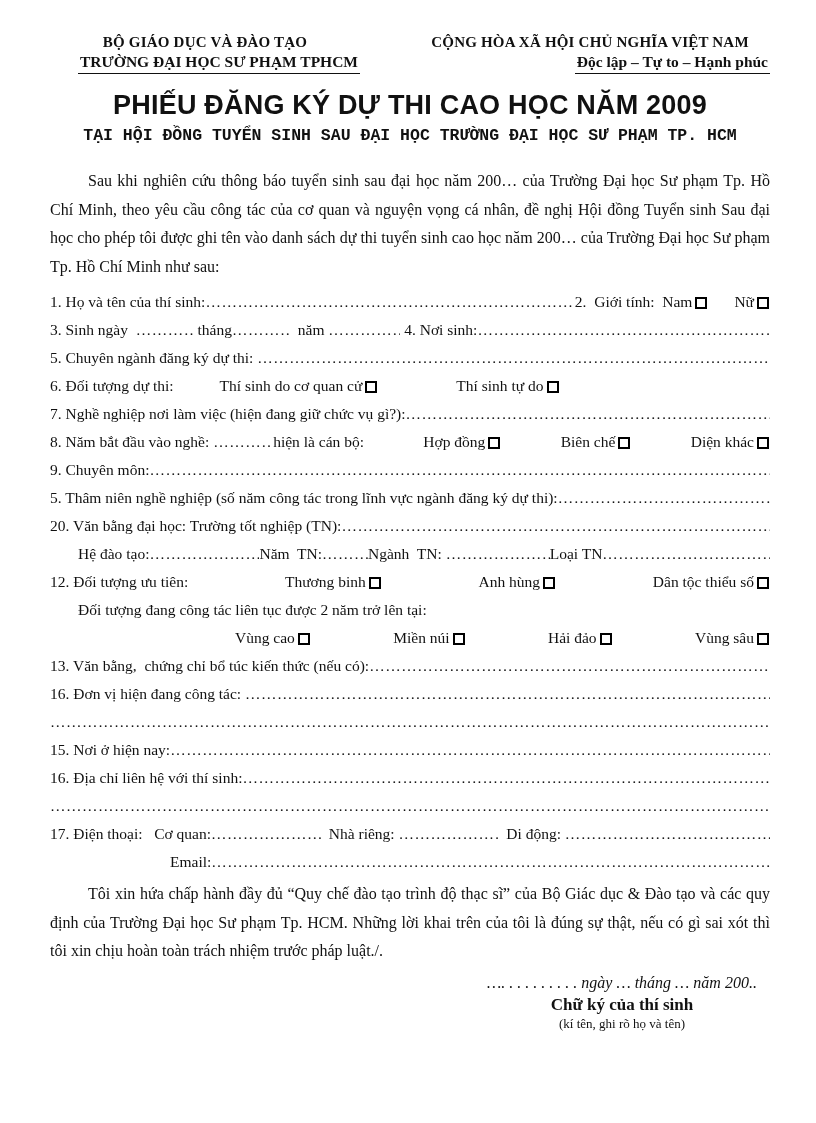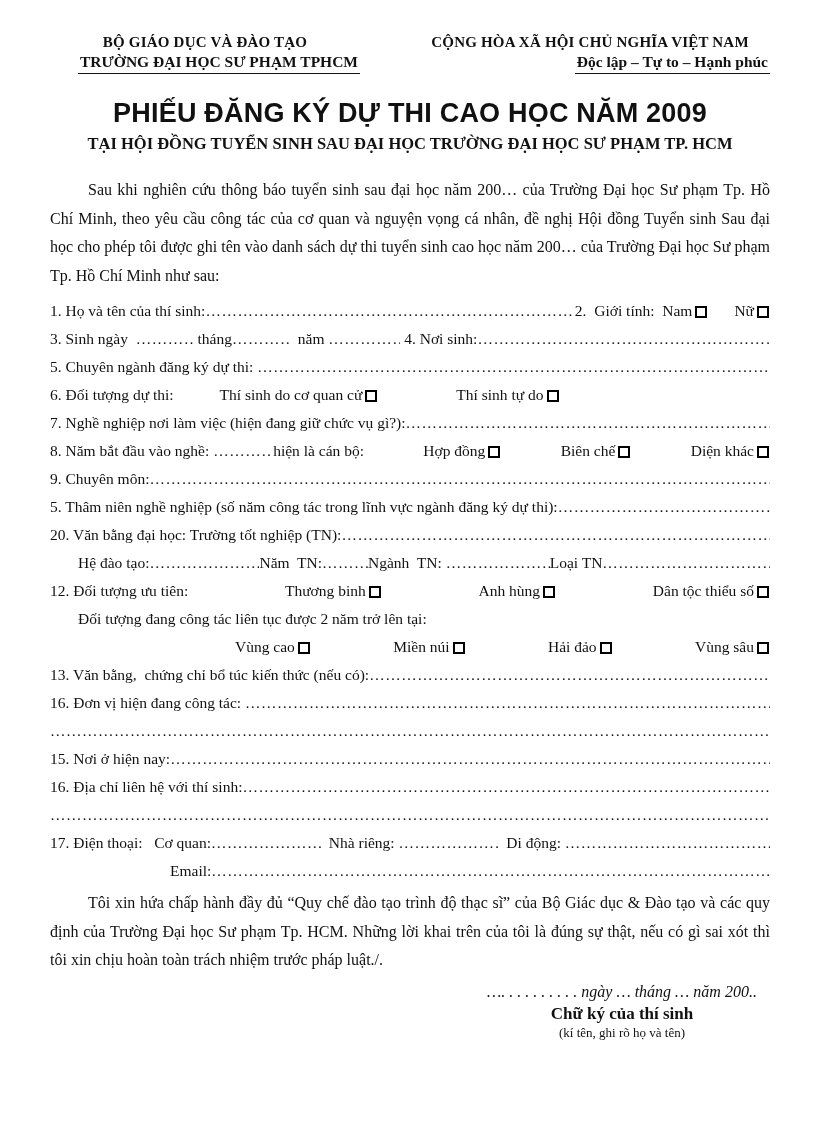--- a/index.html
+++ b/index.html
@@ -22,28 +22,29 @@
   .hdr-right { width: 360px; text-align: center; }
   .hdr-line1 { font-weight: bold; font-size: 15px; letter-spacing: 0.2px; }
   .hdr-line2 { font-weight: bold; font-size: 15.5px; margin-top: 2px; text-align: right; }
   .hdr-line2 .u { display: inline-block; border-bottom: 1.5px solid #111; padding: 0 2px 2px 2px; }
   
   .title {
     text-align: center;
     font-family: "Liberation Sans", "DejaVu Sans", sans-serif;
     font-weight: bold;
     font-size: 27px;
-    margin-top: 24px;
+    margin-top: 16px;
     letter-spacing: 0.2px;
   }
   .subtitle {
     text-align: center;
     font-weight: bold;
     font-size: 16.5px;
     margin-top: 5px;
+    font-family: Liberation Mono, monospace;
   }
   
   .intro, .pledge {
     text-align: justify;
     text-indent: 38px;
     line-height: 28.5px;
     font-size: 16px;
     margin-top: 22px;
   }
   .pledge { margin-top: 4px; }

